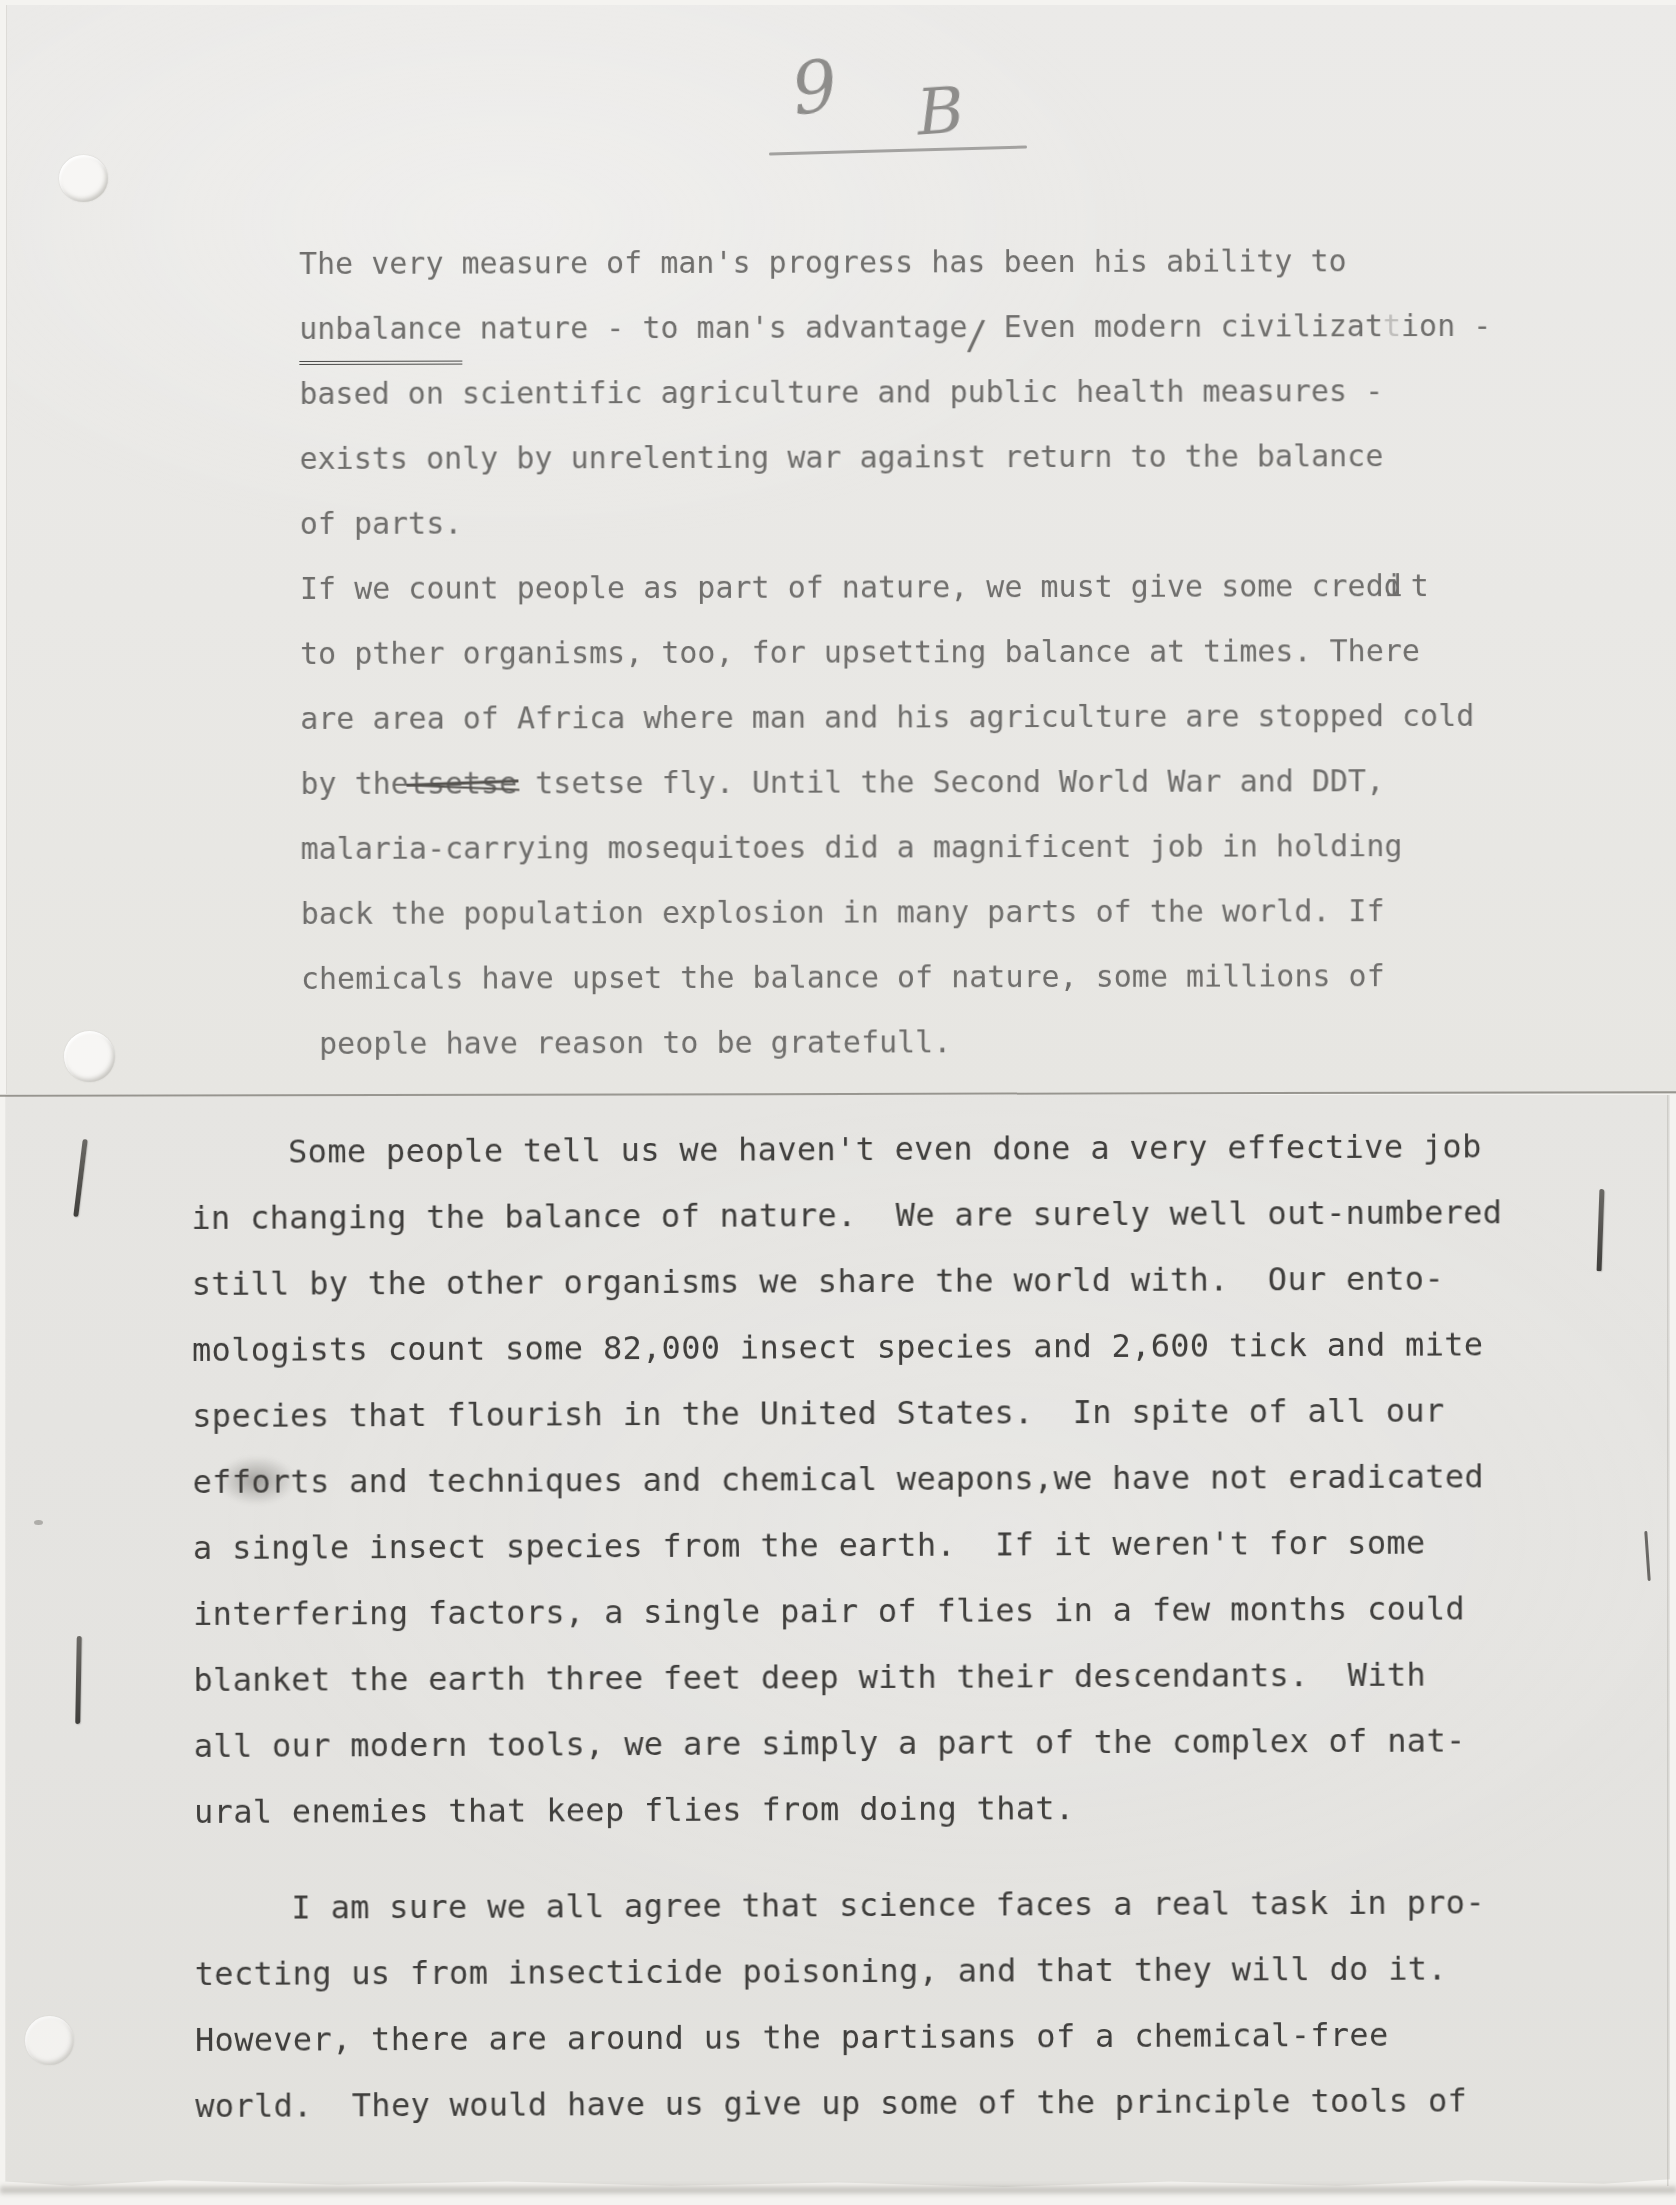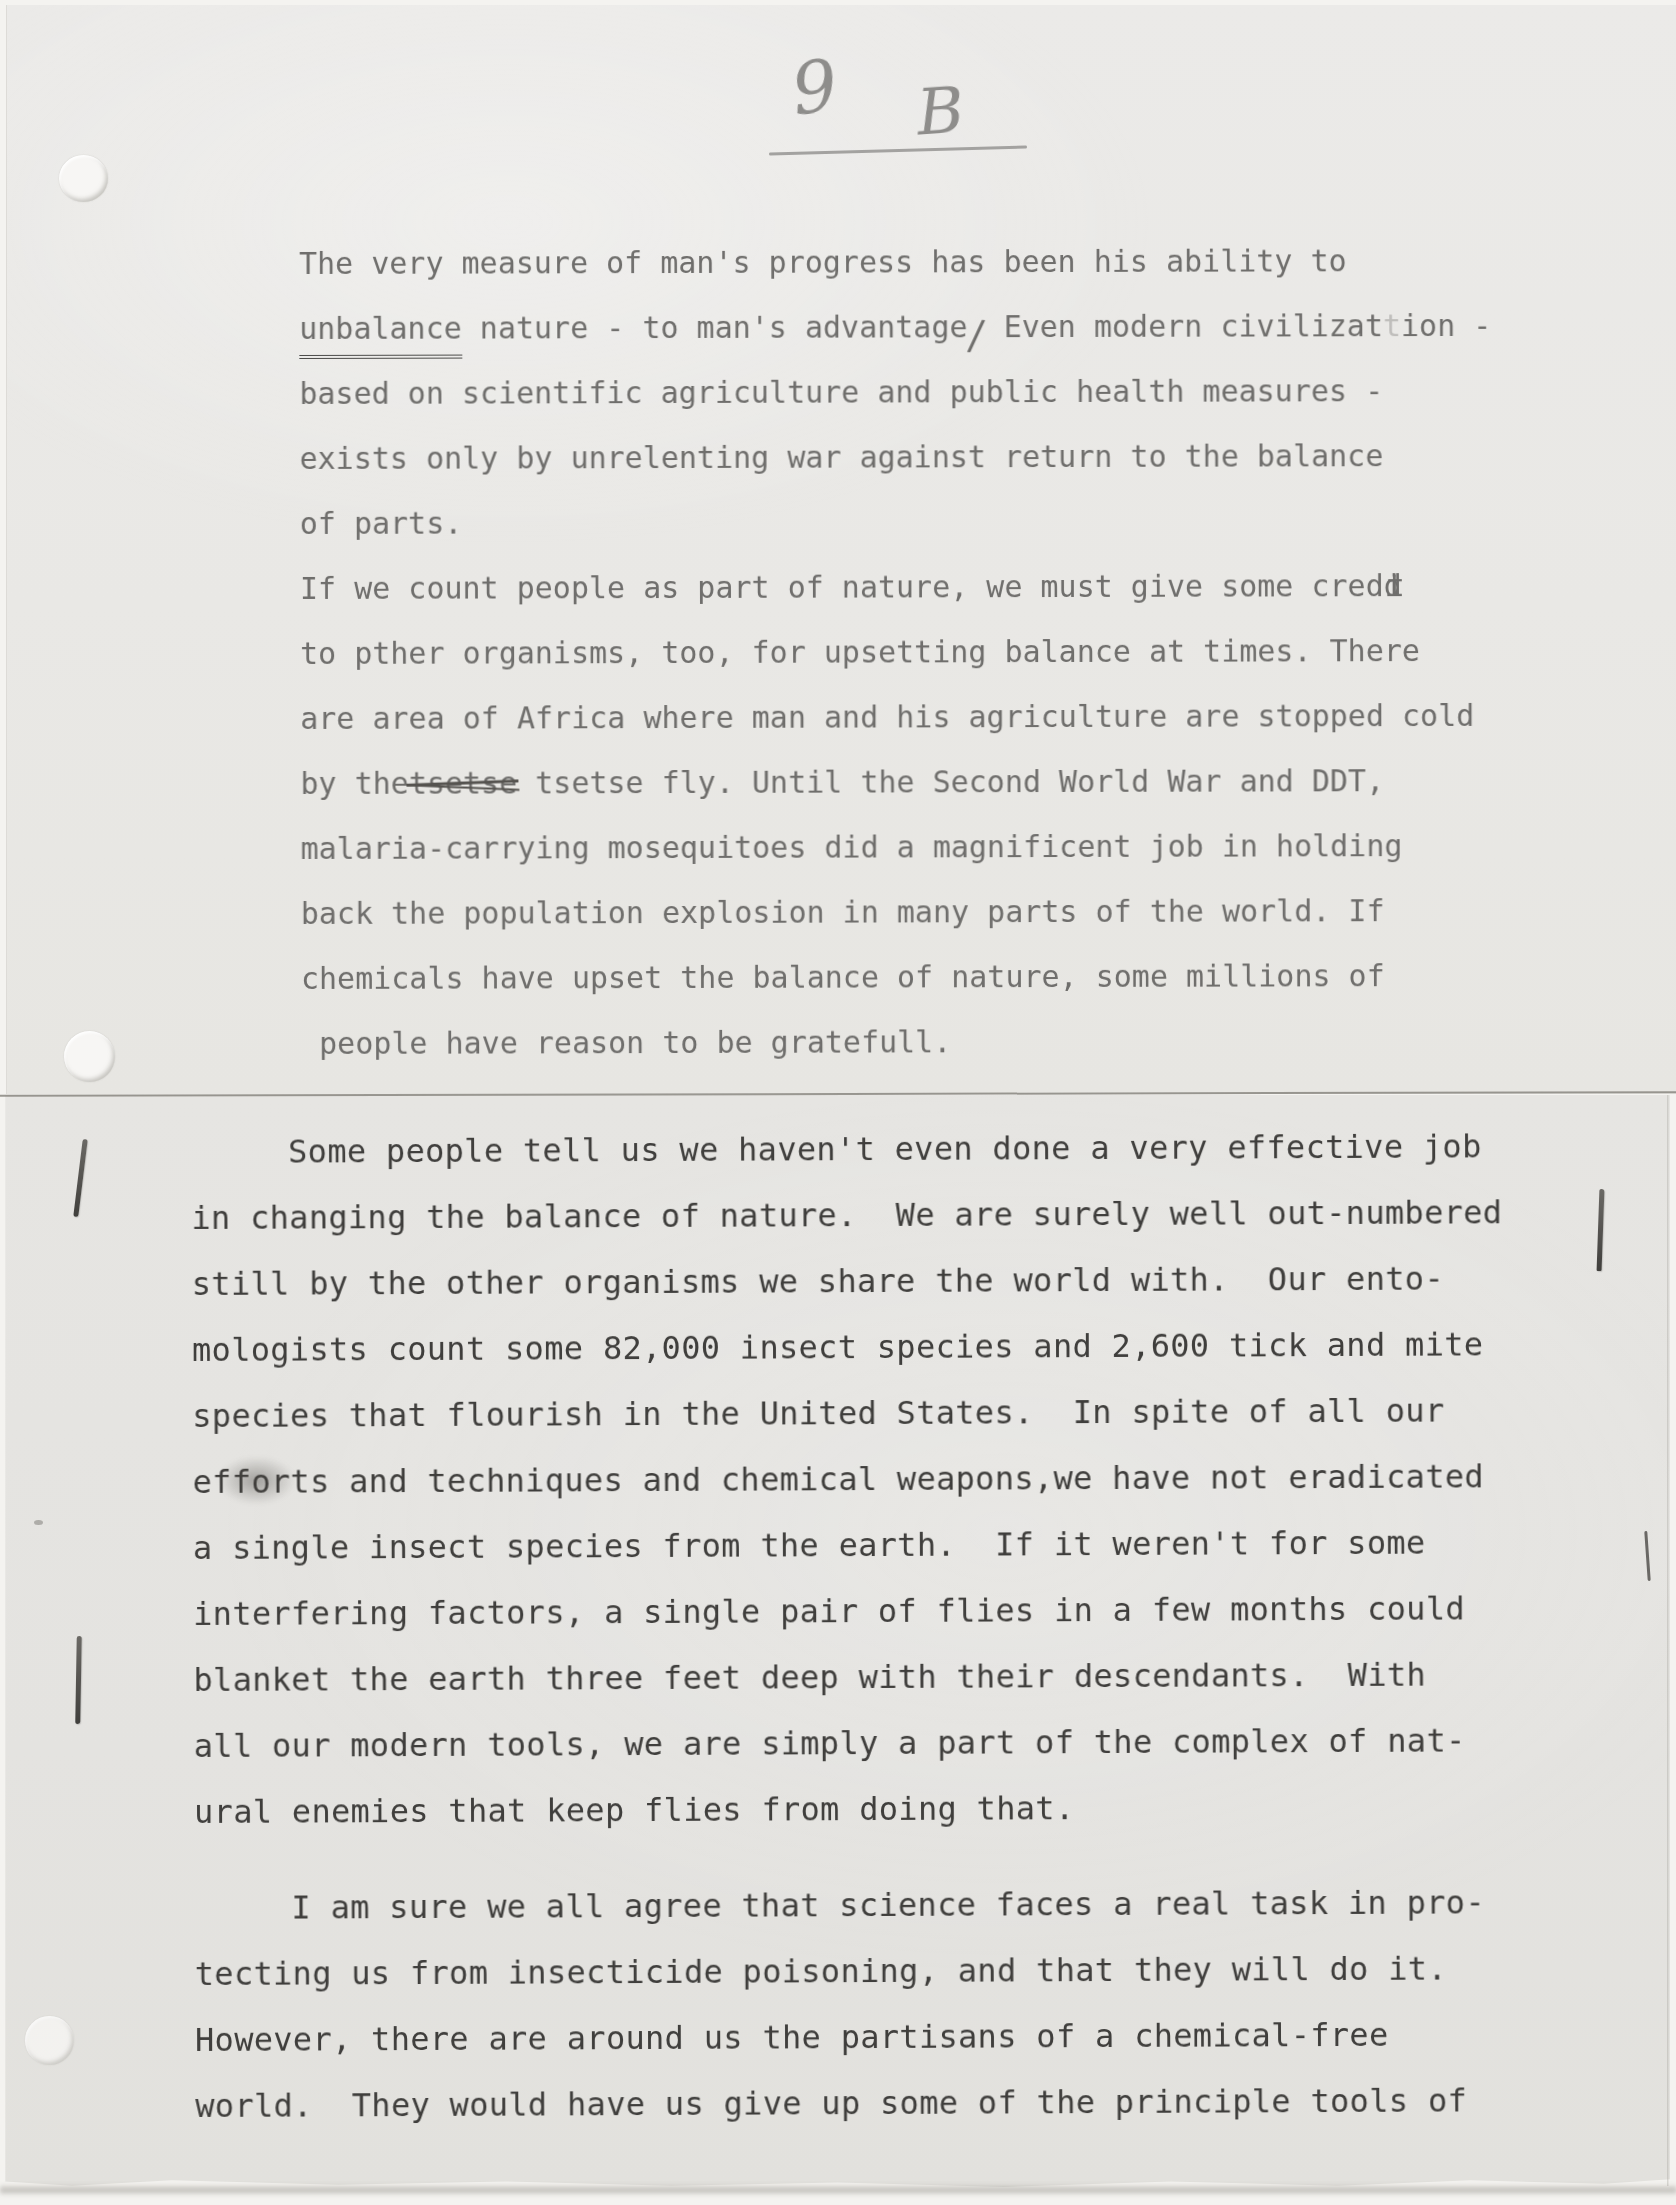--- a/index.html
+++ b/index.html
@@ -42,24 +42,24 @@
     transform:rotate(-0.15deg);transform-origin:left top;
   }
   #bottom-text{
     left:191px;top:1119px;font-size:32px;line-height:66px;
     color:#3f3e3c;filter:blur(0.2px);letter-spacing:0.3px;
     transform:rotate(-0.25deg);transform-origin:left top;
   }
   #bottom-p2{margin-top:30px;}
   .line{white-space:pre;}
   .indent{text-indent:97px;}
-  .dunder{border-bottom:4.6px double #4a4a48;padding-bottom:9px;text-align:center;}
+  .dunder{border-bottom:4.6px double #4a4a48;padding-bottom:15px;text-align:center;}
   .faint{opacity:.35;}
   .slash{display:inline-block;transform:translateY(8px) rotate(6deg) scaleY(1.35);font-weight:bold;}
-  .overlap{letter-spacing:-17px;margin-right:1px;}
+  .overlap{letter-spacing:-17px;margin-right:25px;}
   .strike{position:relative;text-align:center;}
   .strike::before{content:"";position:absolute;left:-2.6px;right:-1.3px;top:46%;height:2.6px;background:#55534f;transform:rotate(-2deg);}
   .strike::after{content:"";position:absolute;left:-1.3px;right:-2.6px;top:60%;height:2px;background:#55534f;transform:rotate(2.5deg);}
   
   .hand{
     position:absolute;font-family:"DejaVu Serif","Liberation Serif",serif;
     font-style:italic;color:#8e8d8b;filter:blur(0.3px);
   }
   #annot-digit{left:792px;top:46px;font-size:71px;transform:rotate(-7deg);}
   #annot-letter{left:917px;top:74px;font-size:64px;transform:rotate(-4deg);}

